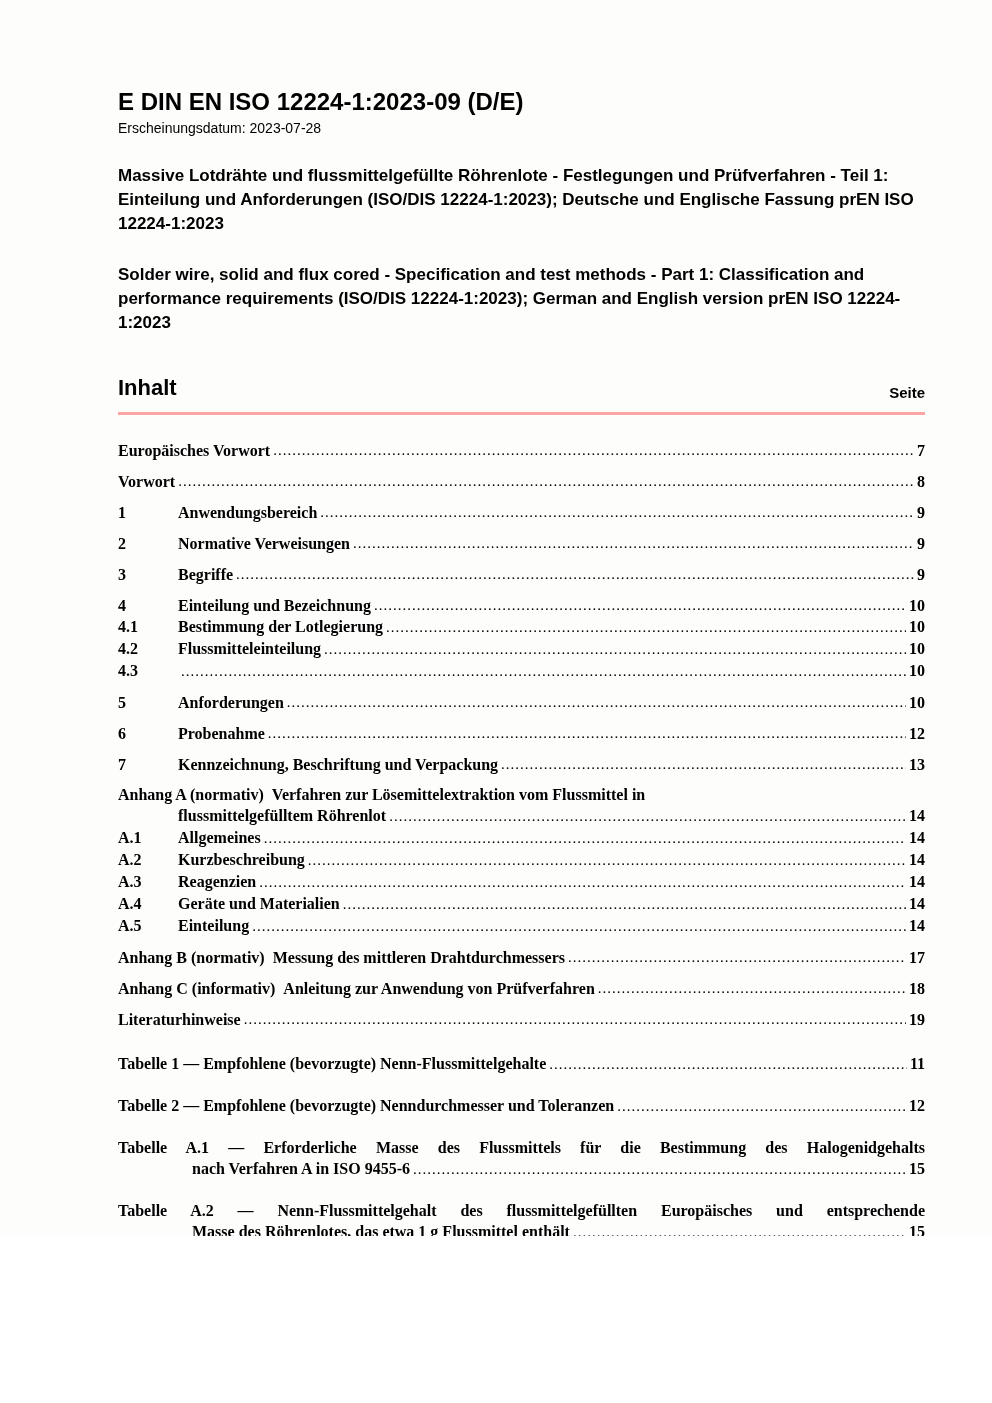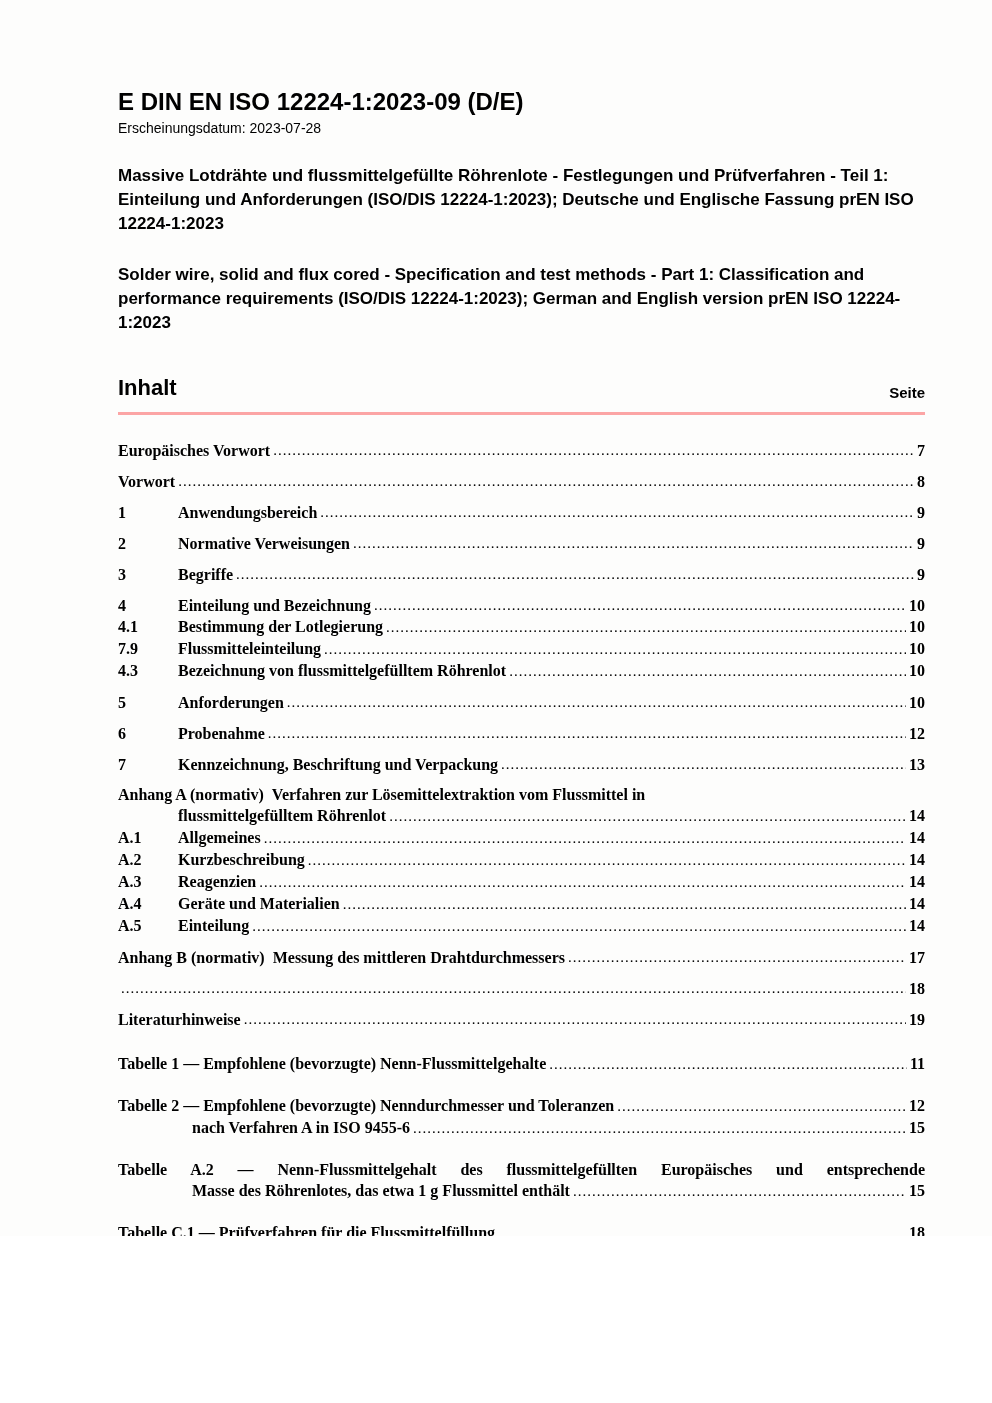--- a/index.html
+++ b/index.html
@@ -167,29 +167,28 @@
     </div>
 
     <div class="toc-row">
       <span class="toc-num">4.1</span>
       <span class="toc-label">Bestimmung der Lotlegierung</span>
       <span class="toc-dots"></span>
       <span class="toc-page">10</span>
     </div>
 
     <div class="toc-row">
-      <span class="toc-num">7.9</span>
+      <span class="toc-num">4.2</span>
       <span class="toc-label">Flussmitteleinteilung</span>
       <span class="toc-dots"></span>
       <span class="toc-page">10</span>
     </div>
 
     <div class="toc-row">
       <span class="toc-num">4.3</span>
-      <span class="toc-label">Bezeichnung von flussmittelgefülltem Röhrenlot</span>
       <span class="toc-dots"></span>
       <span class="toc-page">10</span>
     </div>
 
     <div class="toc-row major">
       <span class="toc-num">5</span>
       <span class="toc-label">Anforderungen</span>
       <span class="toc-dots"></span>
       <span class="toc-page">10</span>
     </div>
@@ -251,20 +250,21 @@
       <span class="toc-page">14</span>
     </div>
 
     <div class="toc-row major">
       <span class="toc-label">Anhang B (normativ) &nbsp;Messung des mittleren Drahtdurchmessers</span>
       <span class="toc-dots"></span>
       <span class="toc-page">17</span>
     </div>
 
     <div class="toc-row major">
+      <span class="toc-label">Anhang C (informativ) &nbsp;Anleitung zur Anwendung von Prüfverfahren</span>
       <span class="toc-dots"></span>
       <span class="toc-page">18</span>
     </div>
 
     <div class="toc-row major">
       <span class="toc-label">Literaturhinweise</span>
       <span class="toc-dots"></span>
       <span class="toc-page">19</span>
     </div>
 
@@ -278,20 +278,21 @@
       <span class="toc-dots"></span>
       <span class="toc-page">11</span>
     </div>
 
     <div class="toc-row entry">
       <span class="toc-label">Tabelle 2 — Empfohlene (bevorzugte) Nenndurchmesser und Toleranzen</span>
       <span class="toc-dots"></span>
       <span class="toc-page">12</span>
     </div>
 
+    <div class="toc-line entry justify">Tabelle A.1 — Erforderliche Masse des Flussmittels für die Bestimmung des Halogenidgehalts</div>
     <div class="toc-row">
       <span class="tbl-indent"></span>
       <span class="toc-label">nach Verfahren A in ISO 9455-6</span>
       <span class="toc-dots"></span>
       <span class="toc-page">15</span>
     </div>
 
     <div class="toc-line entry justify">Tabelle A.2 — Nenn-Flussmittelgehalt des flussmittelgefüllten Europäisches und entsprechende</div>
     <div class="toc-row">
       <span class="tbl-indent"></span>

